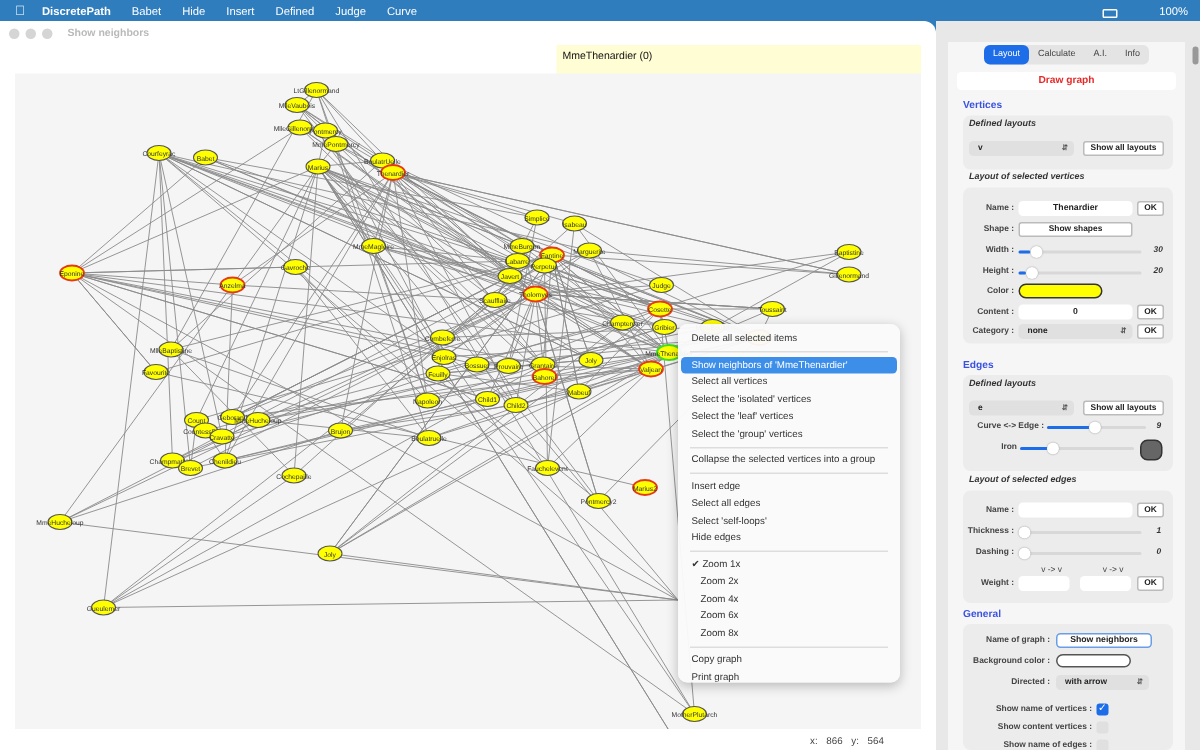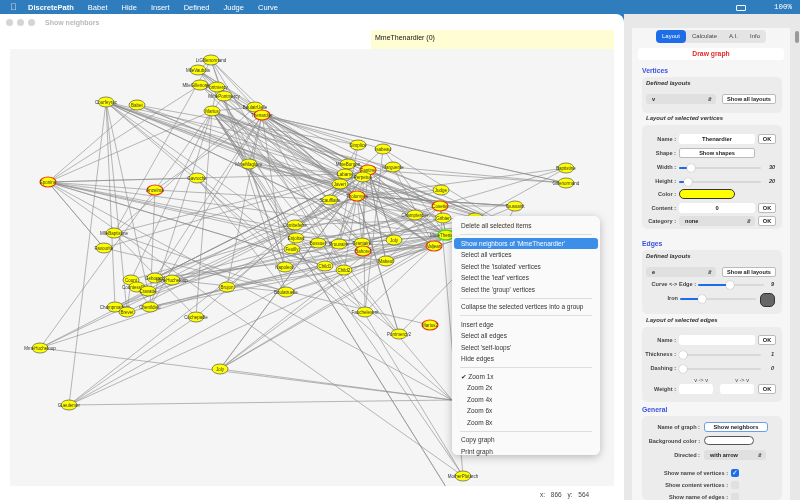--- a/index.html
+++ b/index.html
@@ -3,21 +3,21 @@
 <meta charset="utf-8">
 <style>
   * { box-sizing: border-box; margin: 0; padding: 0; }
   html, body { width: 800px; height: 500px; overflow: hidden; }
   body { font-family: "Liberation Sans", sans-serif; background: #2f7dbd; position: relative; font-size: 7px; color: #222; }
 
   .menubar { position: absolute; left: 0; top: 0; width: 800px; height: 14px; background: #2f7dbd; color: #fff; display: flex; align-items: center; font-size: 7.5px; }
   .menubar .apple { width: 10px; margin-left: 10px; margin-right: 8px; font-size: 9px; }
   .menubar .app { font-weight: bold; margin-right: 14px; }
   .menubar .mi { margin-right: 14px; }
-  .menubar .right { margin-left: auto; display: flex; align-items: flex-end; gap: 28px; margin-right: 8px; font-family: Liberation Mono, monospace; }
+  .menubar .right { margin-left: auto; display: flex; align-items: flex-end; gap: 28px; margin-right: 8px; }
   .menubar .batt { width: 10px; height: 6px; border: 1px solid #fff; border-radius: 1px; }
 
   .window { position: absolute; left: 0; top: 14px; width: 624px; height: 486px; background: #fff; border-top-right-radius: 8px; overflow: hidden; }
   .titlebar { height: 16px; display: flex; align-items: center; padding-left: 6px; gap: 4px; }
   .tl { width: 7px; height: 7px; border-radius: 50%; background: #d5d5d5; }
   .wtitle { margin-left: 6px; color: #b9b9b9; font-weight: bold; font-size: 7px; }
   .infobox { position: absolute; left: 371px; top: 16px; width: 243px; height: 20px; background: #fffdd4; padding: 4px 4px; font-size: 7px; color: #111; }
   .canvas { position: absolute; left: 10px; top: 35px; width: 604px; height: 437px; background: #f5f5f5; }
   .coords { position: absolute; left: 540px; top: 477px; font-size: 6.5px; color: #444; word-spacing: 4px; }
 

